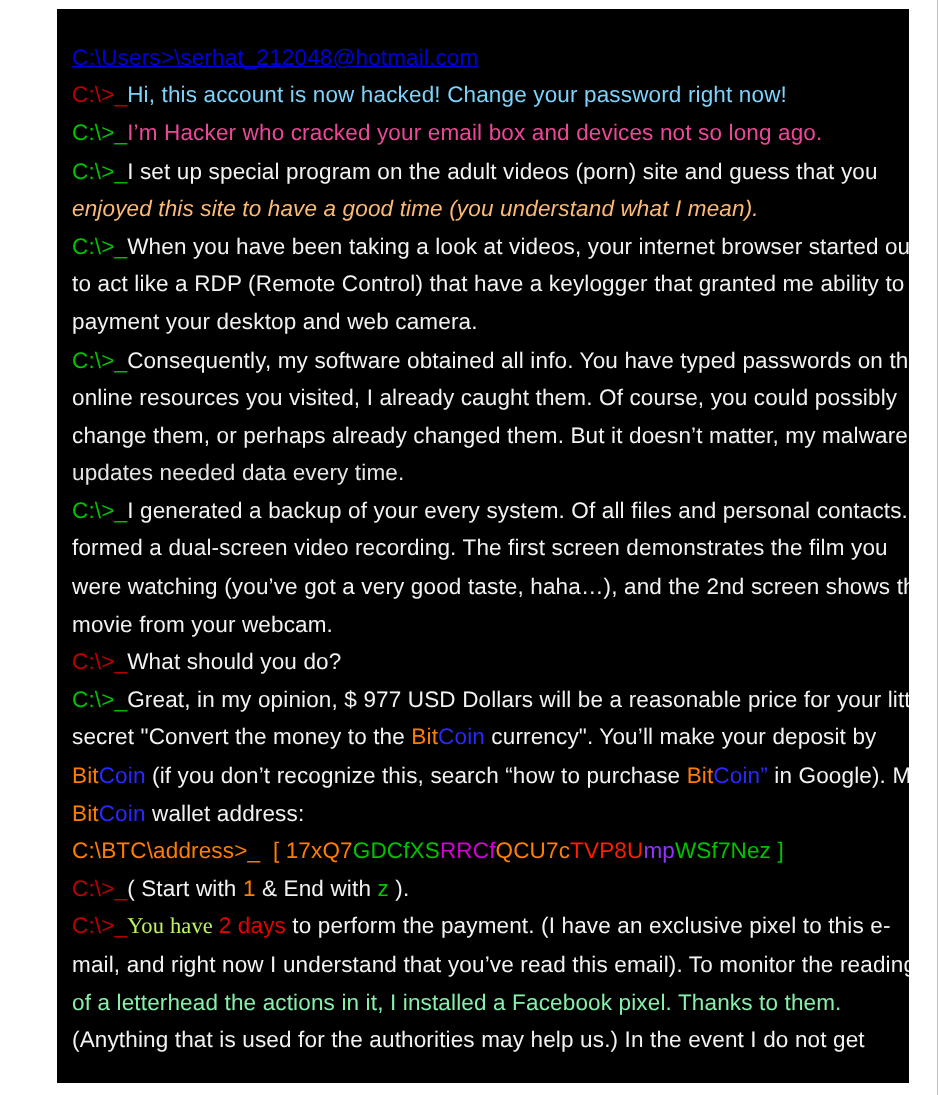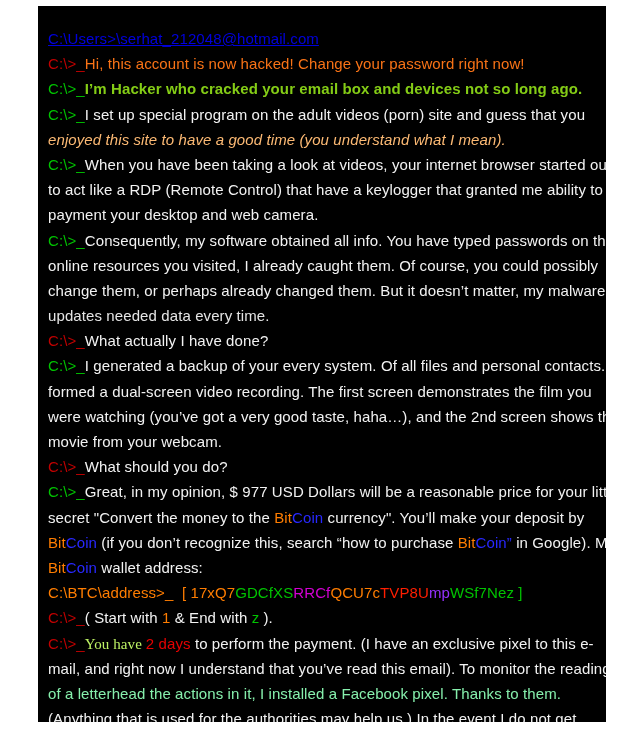--- a/index.html
+++ b/index.html
@@ -32,32 +32,31 @@
   .seg-link {
     text-decoration: underline;
     cursor: pointer;
   }
 </style>
 </head>
 <body style="background: rgb(255, 255, 255);">
 
 <div class="terminal" style="background: rgb(0, 0, 0);">
     <div class="line"><span class="seg seg-link" style="color: rgb(0, 0, 221);">C:\Users&gt;\serhat_212048@hotmail.com</span></div>
-    <div class="line"><span class="seg" style="color: rgb(192, 0, 0);">C:\&gt;_</span><span class="seg" style="color: #f97316;">Hi, this account is now hacked! Change your password right now!</span></div>
-    <div class="line"><span class="seg" style="color: rgb(0, 195, 0);">C:\&gt;_</span><span class="seg" style="color: #84cc16; font-weight: bold;">I’m Hacker who cracked your email box and devices not so long ago.</span></div>
+    <div class="line"><span class="seg" style="color: rgb(192, 0, 0);">C:\&gt;_</span><span class="seg" style="color: #7dd3fc;">Hi, this account is now hacked! Change your password right now!</span></div>
+    <div class="line"><span class="seg" style="color: rgb(0, 195, 0);">C:\&gt;_</span><span class="seg" style="color: #ec4899;">I’m Hacker who cracked your email box and devices not so long ago.</span></div>
     <div class="line"><span class="seg" style="color: rgb(0, 195, 0);">C:\&gt;_</span><span class="seg" style="color: rgb(242, 242, 242);">I set up special program on the adult videos (porn) site and guess that you</span></div>
     <div class="line"><span class="seg" style="color: #fdba74; font-style: italic;">enjoyed this site to have a good time (you understand what I mean).</span></div>
     <div class="line"><span class="seg" style="color: rgb(0, 195, 0);">C:\&gt;_</span><span class="seg" style="color: rgb(242, 242, 242);">When you have been taking a look at videos, your internet browser started out</span></div>
     <div class="line"><span class="seg" style="color: rgb(242, 242, 242);">to act like a RDP (Remote Control) that have a keylogger that granted me ability to</span></div>
     <div class="line"><span class="seg" style="color: rgb(242, 242, 242);">payment your desktop and web camera.</span></div>
     <div class="line"><span class="seg" style="color: rgb(0, 195, 0);">C:\&gt;_</span><span class="seg" style="color: rgb(242, 242, 242);">Consequently, my software obtained all info. You have typed passwords on the</span></div>
     <div class="line"><span class="seg" style="color: rgb(242, 242, 242); margin-top: 48px;">online resources you visited, I already caught them. Of course, you could possibly</span></div>
     <div class="line"><span class="seg" style="color: rgb(242, 242, 242);">change them, or perhaps already changed them. But it doesn’t matter, my malware</span></div>
     <div class="line"><span class="seg" style="color: #e5e5e5;">updates needed data every time.</span></div>
-    <div class="line"><span class="seg" style="color: rgb(192, 0, 0);">C:\&gt;_</span><span class="seg" style="color: rgb(242, 242, 242);">What actually I have done?</span></div>
     <div class="line"><span class="seg" style="color: rgb(0, 195, 0);">C:\&gt;_</span><span class="seg" style="color: rgb(242, 242, 242);">I generated a backup of your every system. Of all files and personal contacts. I</span></div>
     <div class="line"><span class="seg" style="color: rgb(242, 242, 242);">formed a dual-screen video recording. The first screen demonstrates the film you</span></div>
     <div class="line"><span class="seg" style="color: rgb(242, 242, 242);">were watching (you’ve got a very good taste, haha…), and the 2nd screen shows the</span></div>
     <div class="line"><span class="seg" style="color: rgb(242, 242, 242);">movie from your webcam.</span></div>
     <div class="line"><span class="seg" style="color: rgb(192, 0, 0);">C:\&gt;_</span><span class="seg" style="color: rgb(242, 242, 242);">What should you do?</span></div>
     <div class="line"><span class="seg" style="color: rgb(0, 195, 0);">C:\&gt;_</span><span class="seg" style="color: rgb(242, 242, 242);">Great, in my opinion, $ 977 USD Dollars will be a reasonable price for your little</span></div>
     <div class="line"><span class="seg" style="color: rgb(242, 242, 242);">secret "Convert the money to the </span><span class="seg" style="color: rgb(255, 125, 0);">Bit</span><span class="seg" style="color: rgb(40, 40, 255);">Coin</span><span class="seg" style="color: rgb(242, 242, 242);"> currency". You’ll make your deposit by</span></div>
     <div class="line"><span class="seg" style="color: rgb(255, 125, 0);">Bit</span><span class="seg" style="color: rgb(40, 40, 255);">Coin</span><span class="seg" style="color: rgb(242, 242, 242);"> (if you don’t recognize this, search “how to purchase </span><span class="seg" style="color: rgb(255, 125, 0);">Bit</span><span class="seg" style="color: rgb(40, 40, 255);">Coin”</span><span class="seg" style="color: rgb(242, 242, 242);"> in Google). My</span></div>
     <div class="line"><span class="seg" style="color: rgb(255, 125, 0);">Bit</span><span class="seg" style="color: rgb(40, 40, 255);">Coin</span><span class="seg" style="color: rgb(242, 242, 242);"> wallet address:</span></div>
     <div class="line"><span class="seg" style="color: rgb(255, 125, 0);">C:\BTC\address&gt;_  [ 17xQ7</span><span class="seg" style="color: rgb(0, 195, 0);">GDCfXS</span><span class="seg" style="color: rgb(212, 0, 212);">RRCf</span><span class="seg" style="color: rgb(255, 125, 0);">QCU7c</span><span class="seg" style="color: rgb(255, 30, 0);">TVP8U</span><span class="seg" style="color: rgb(150, 50, 255);">mp</span><span class="seg" style="color: rgb(0, 195, 0);">WSf7Nez ]</span></div>

